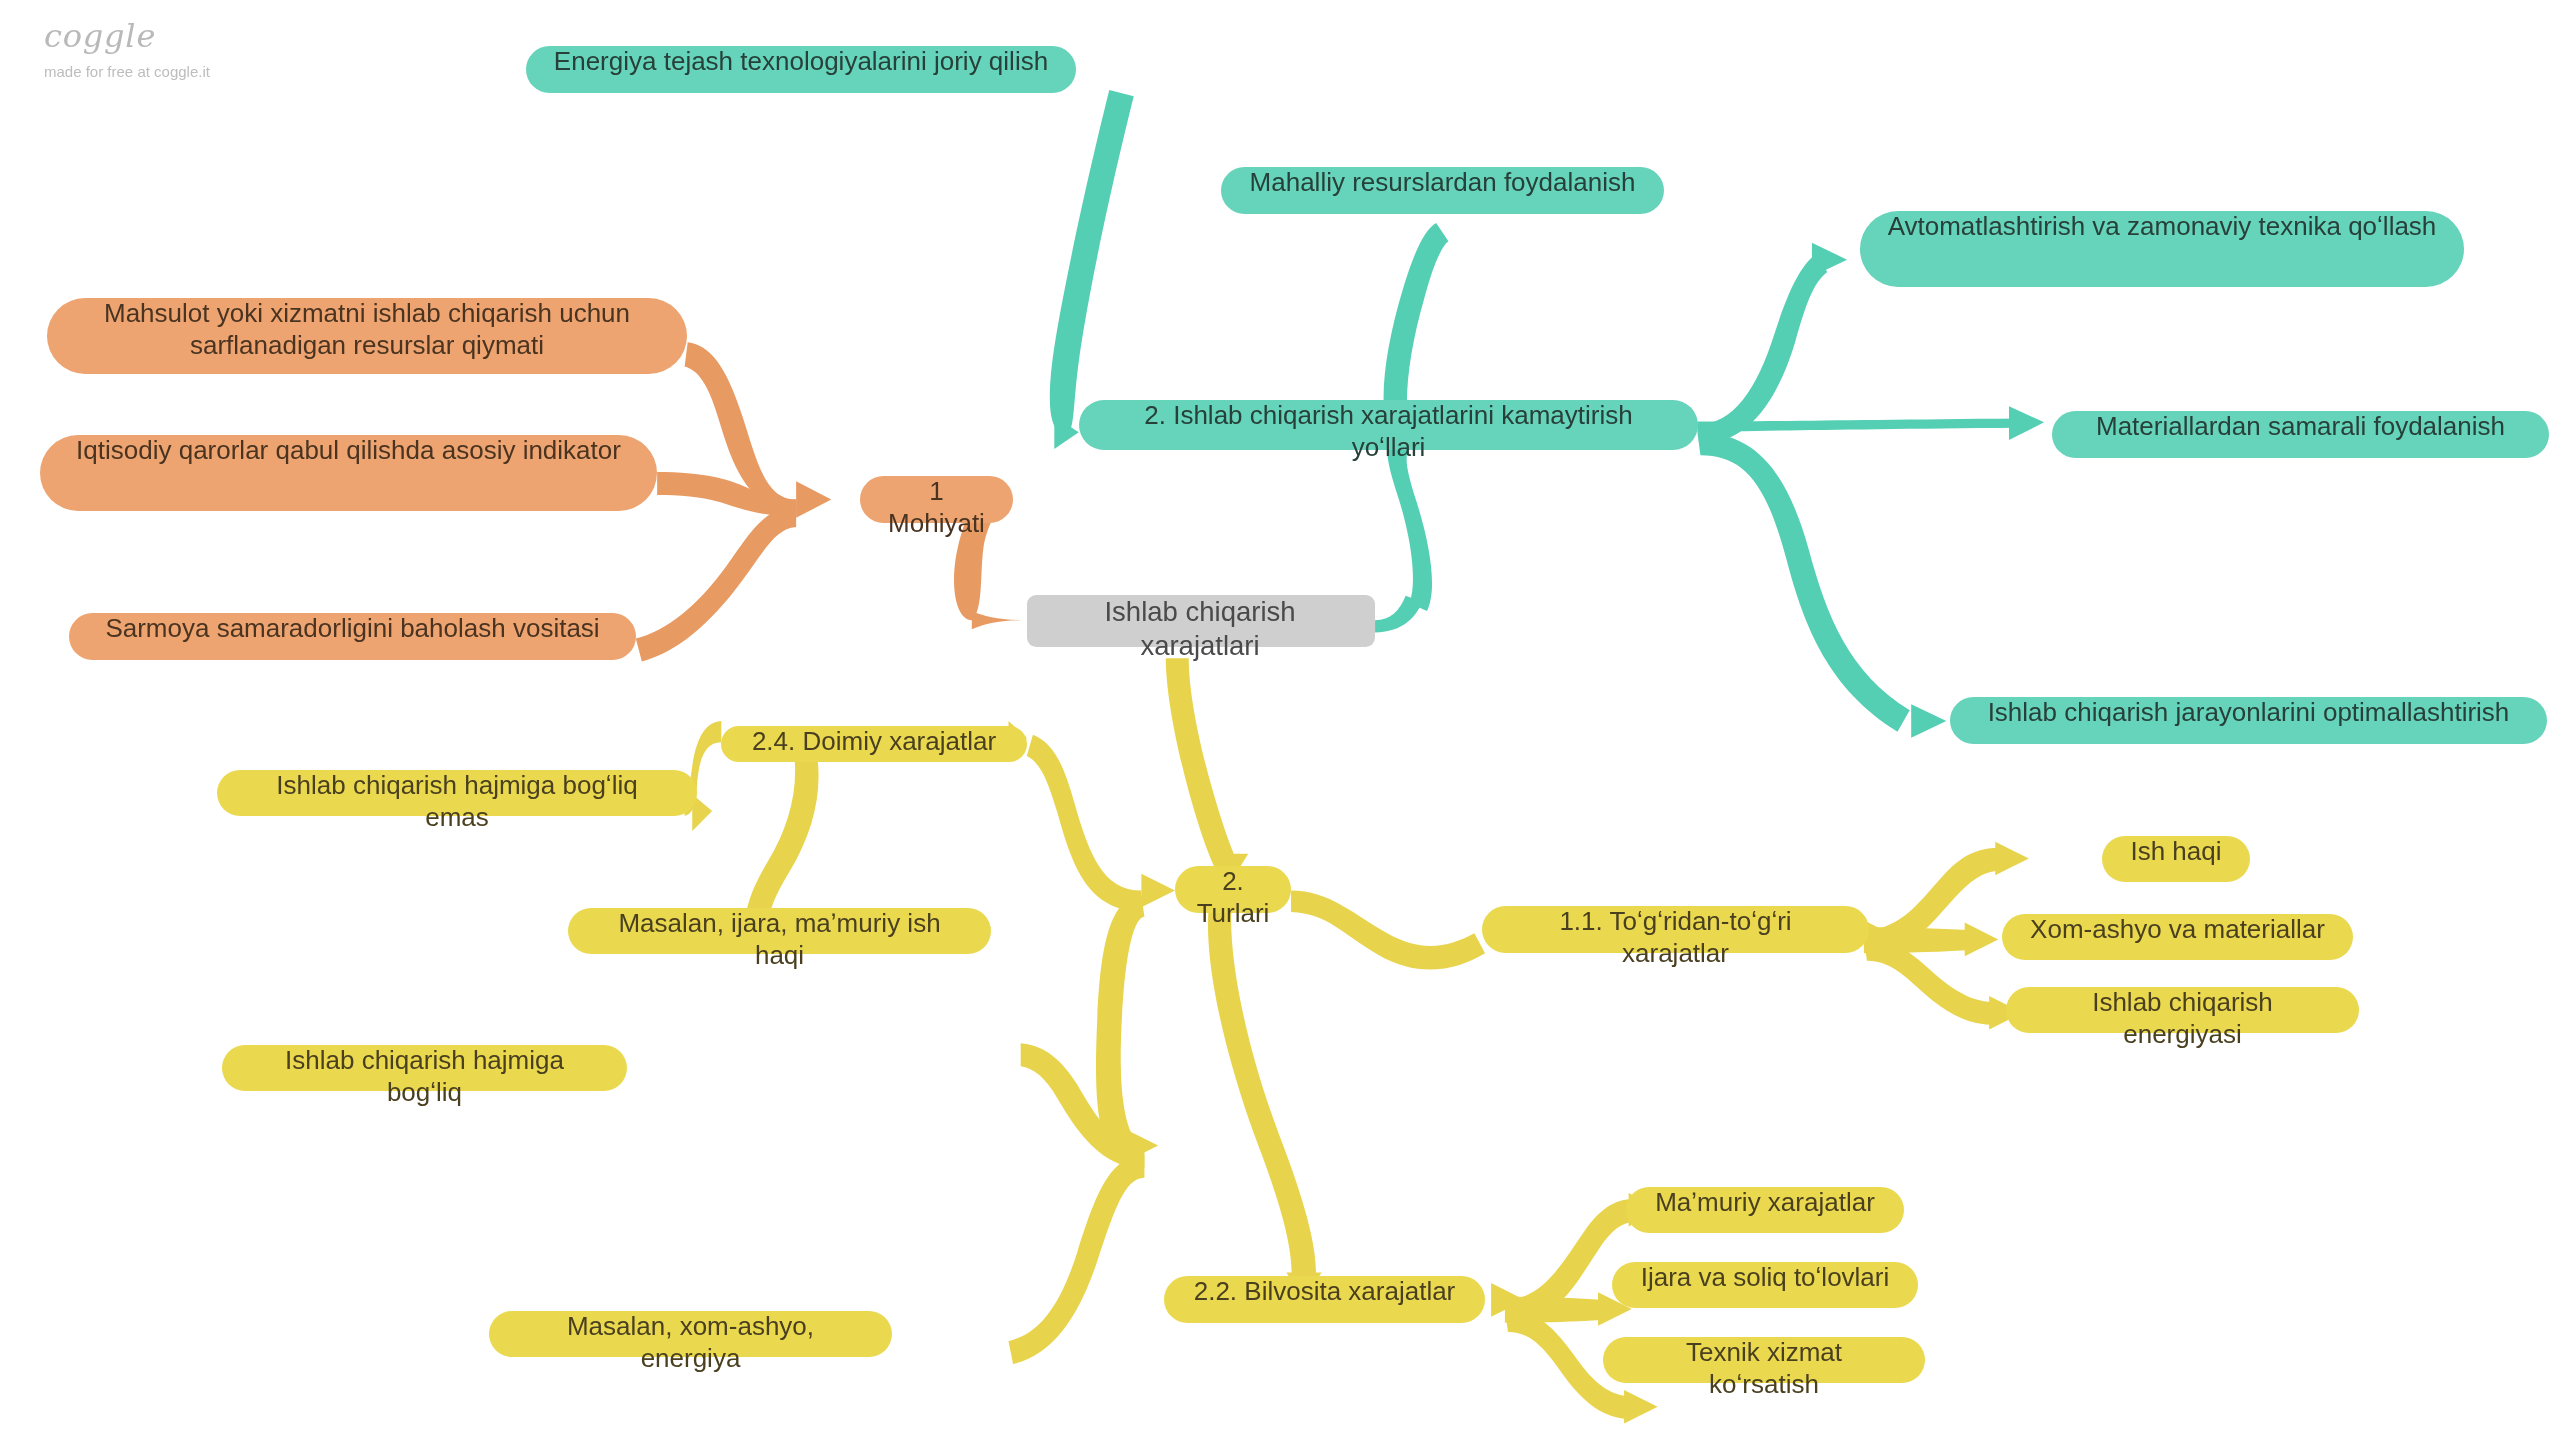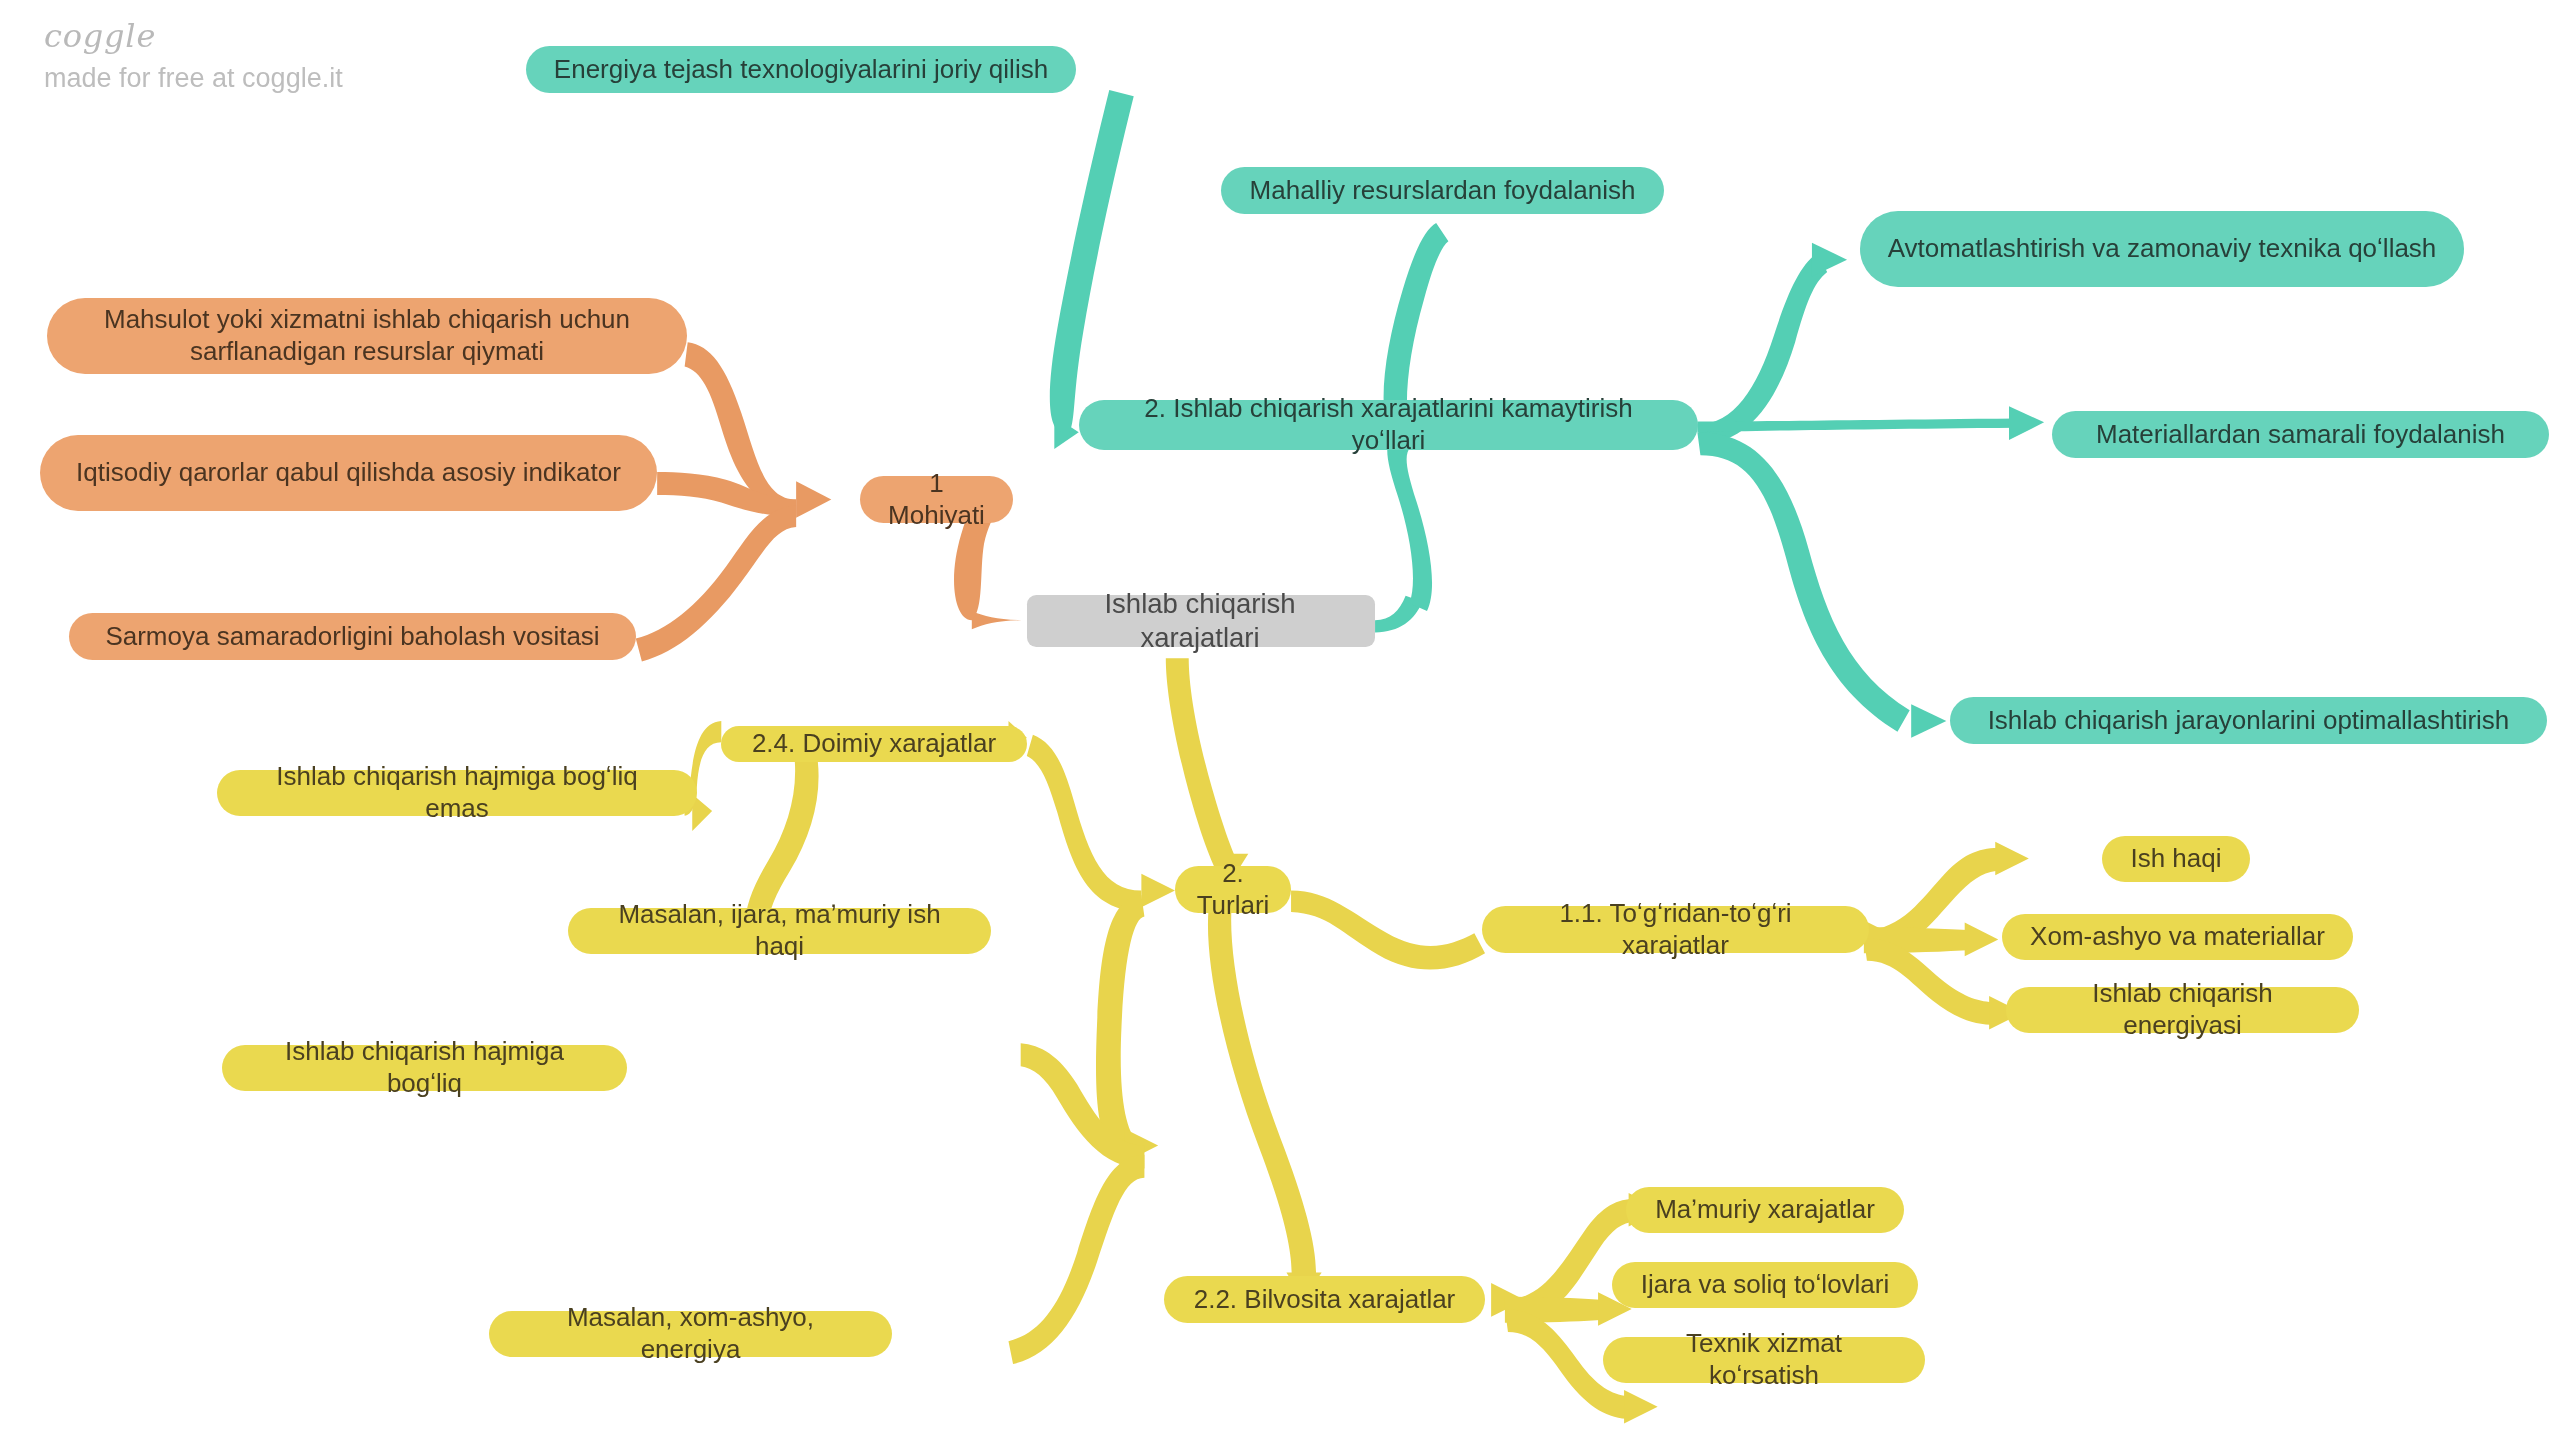--- a/index.html
+++ b/index.html
@@ -24,21 +24,20 @@
     position: absolute;
     left: 0; top: 0;
     width: 2576px;
     height: 1445px;
     pointer-events: none;
   }
   .node {
     position: absolute;
     box-sizing: border-box;
     display: flex;
-    align-items: center;
     justify-content: center;
     text-align: center;
     border-radius: 763px;
     line-height: 1.22;
     color: #3a3a3a;
     padding: 0 26px;
     z-index: 5;
   }
   .node.root {
     border-radius: 9.2px;
@@ -69,21 +68,21 @@
     z-index: 6;
   }
   .brand-logo {
     font-family: "DejaVu Serif", serif;
     font-style: italic;
     font-size: 32px;
     color: #b9b9b9;
     letter-spacing: 0.8px;
   }
   .brand-sub {
-    font-size: 27px;
+    font-size: 15px;
     color: #bdbdbd;
     margin-top: 7.6px;
   }
 </style>
 </head>
 <body>
 
 <div id="canvas">
 
   <svg id="connectors" viewBox="0 0 3372 1892" xmlns="http://www.w3.org/2000/svg">

